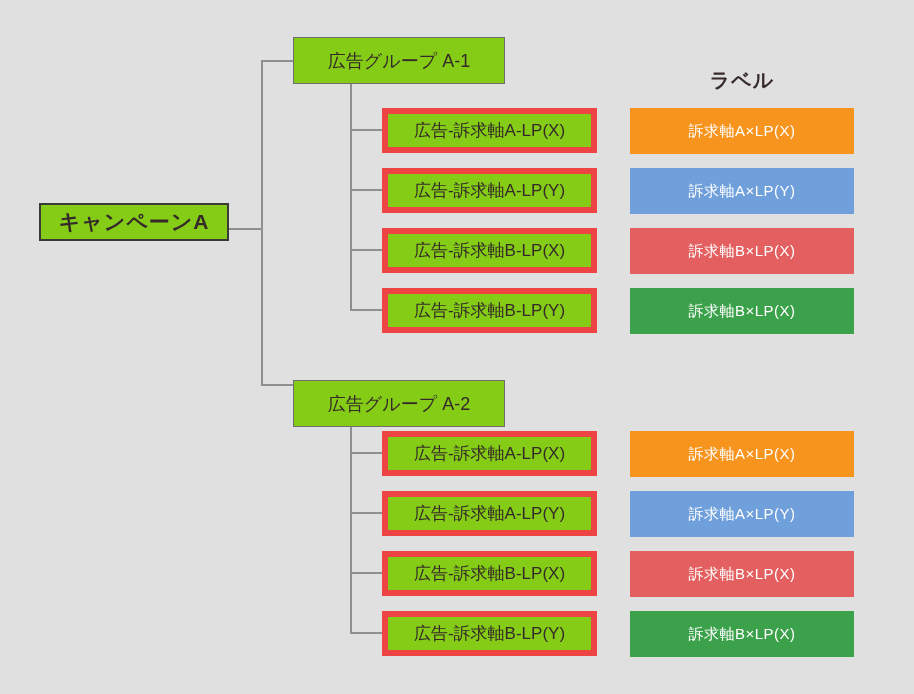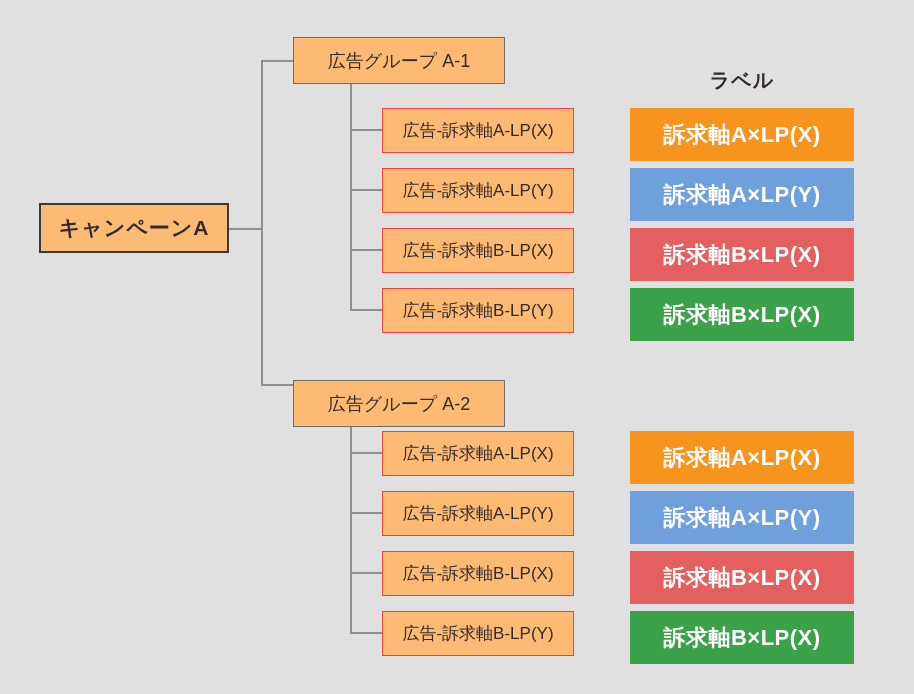--- a/index.html
+++ b/index.html
@@ -8,47 +8,47 @@
     background:#e0e0e0;
   }
   .canvas{
     position:relative;
     width:914px;height:694px;
     background:#e0e0e0;
     overflow:hidden;
   }
   .box{
     position:absolute;
-    background:#fdba74;
+    background:#84cc16;
     display:flex;align-items:center;justify-content:center;
     color:#352929;
     box-sizing:border-box;
   }
   .campaign-box{
-    left:39px;top:203px;width:190px;height:50px;
+    left:39px;top:203px;width:190px;height:38px;
     border:2px solid #3a3a3a;
     font-size:21px;font-weight:bold;
     letter-spacing:1px;
   }
   .group-box{
     left:293px;width:212px;height:47px;
     border:1px solid #6e6e6e;
     font-size:18px;
   }
   .ad-box{
-    left:382px;width:192px;height:45px;
-    border:1px solid #ef4444;
+    left:382px;width:215px;height:45px;
+    border:6px solid #ef4444;
     font-size:17px;
     text-align:right;
   }
   .badge{
     position:absolute;
-    left:630px;width:224px;height:53px;
+    left:630px;width:224px;height:46px;
     display:flex;align-items:center;justify-content:center;
-    color:#ffffff;font-size:22px;font-weight:bold;
+    color:#ffffff;font-size:15px;font-weight:normal;
     letter-spacing:0.5px;
   }
   .labels-header{
     position:absolute;
     left:630px;top:45px;width:224px;height:30px;
     display:flex;align-items:center;justify-content:center;
     color:#352929;font-size:20px;font-weight:bold;
     letter-spacing:1px;
     margin-top:20px;
   }

